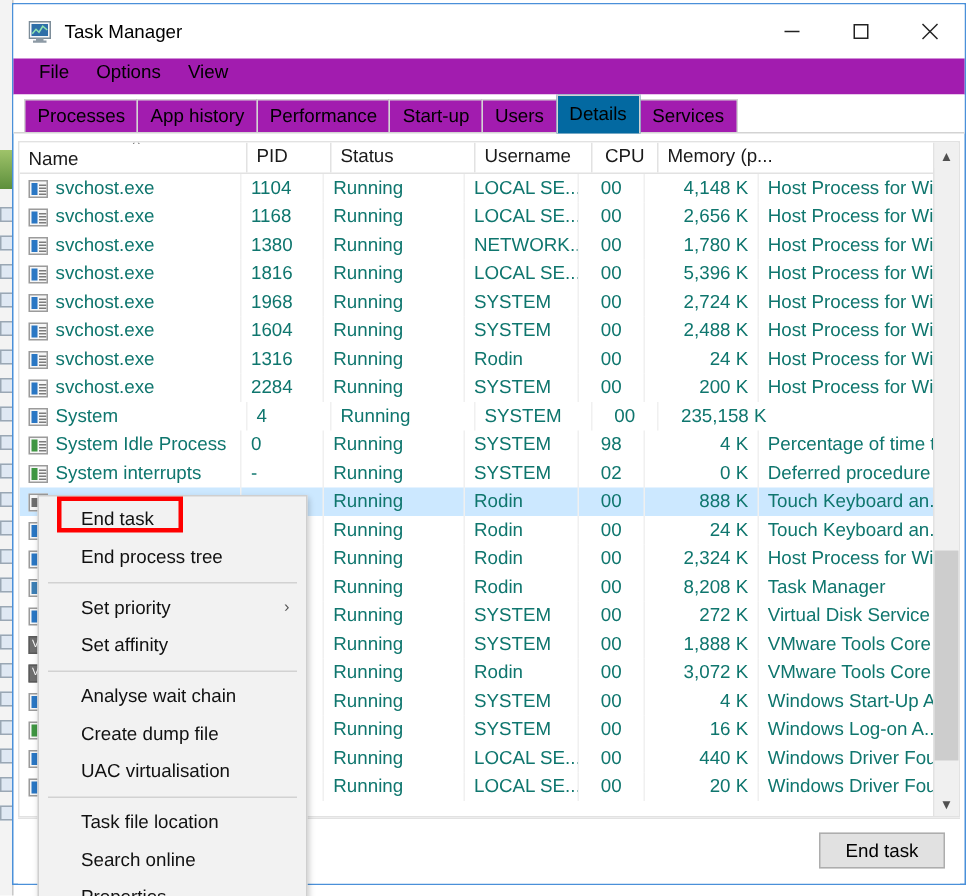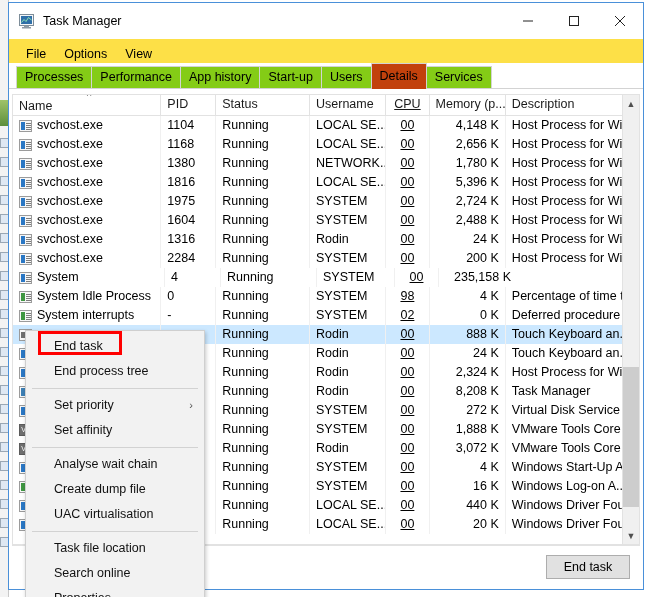--- a/index.html
+++ b/index.html
@@ -61,51 +61,51 @@
     width: 46px; height: 30px;
     display: flex; align-items: center; justify-content: center;
     flex: none;
     color: #222;
   }
   .wbtn svg { display: block; }
 
   
   #menubar {
     height: 24px; flex: none;
-    display: flex; align-items: flex-end;
+    display: flex; align-items: flex-start;
     padding-left: 8px;
     font-size: 12.5px; color: #000;
-    background: #fde047;
+    background: #a21caf;
   }
   #menubar > div { padding: 2px 9px; }
 
   
   #tabstrip {
     height: 26px; flex: none;
     position: relative;
     display: flex; align-items: flex-end;
     padding-left: 7px;
     background: #ffffff;
     border-bottom: 1px solid #d3d3d3;
   }
   .tab {
     font-size: 12.5px;
     color: #000;
     padding: 3px 8px 4px 8px;
     border: 1px solid #d3d3d3;
     border-bottom: none;
-    background: #84cc16;
+    background: #a21caf;
     margin-right: -1px;
     height: 22px;
     line-height: 15px;
     white-space: nowrap;
     position: relative;
   }
   .tab.active {
-    background: #c2410c;
+    background: #0369a1;
     height: 26px;
     line-height: 17px;
     padding-top: 4px;
     z-index: 3;
     border-color: #d3d3d3;
     margin-bottom: -1px;
   }
 
   
   #listarea {
@@ -136,38 +136,38 @@
     overflow: hidden; white-space: nowrap;
   }
   #hdr .hc:last-child { border-right: none; }
   .sortarrow {
     position: absolute; top: -4px; left: 50%;
     font-size: 10px; color: #777;
   }
 
   .row {
     display: flex; height: 19px;
-    font-size: 12.5px; color: #000000;
+    font-size: 12.5px; color: #0f766e;
     align-items: center;
   }
   .row.sel { background: #cce8ff; }
   .cell {
     padding: 0 6px;
     white-space: nowrap; overflow: hidden;
     border-right: 1px solid #f0f0f0;
     height: 19px; line-height: 19px;
   }
   .cell:last-child { border-right: none; }
 
   
   .c-name { width: 152px; display: flex; align-items: center; }
   .c-pid  { width: 56px; }
   .c-sta  { width: 96px; }
   .c-usr  { width: 78px; }
-  .c-cpu  { width: 44px; text-align: center; text-decoration: underline; }
+  .c-cpu  { width: 44px; text-align: center; }
   .c-mem  { width: 78px; text-align: right; }
   .c-des  { width: 119px; }
 
   
   .picon {
     width: 13px; height: 12px; flex: none;
     margin-right: 5px;
     background: #f7f7f7;
     border: 1px solid #9b9b9b;
     position: relative;
@@ -339,42 +339,41 @@
   </div>
 
   <div id="menubar">
     <div>File</div>
     <div>Options</div>
     <div>View</div>
   </div>
 
   <div id="tabstrip">
     <div class="tab">Processes</div>
+    <div class="tab">App history</div>
     <div class="tab">Performance</div>
-    <div class="tab">App history</div>
     <div class="tab">Start-up</div>
     <div class="tab">Users</div>
     <div class="tab active">Details</div>
     <div class="tab">Services</div>
   </div>
 
   <div id="listarea">
     <div id="gridwrap">
       <div id="grid">
         <div id="hdr">
           <div class="hc c-name">
             <span class="sortarrow">^</span>
             <span>Name</span>
           </div>
           <div class="hc c-pid">PID</div>
           <div class="hc c-sta">Status</div>
           <div class="hc c-usr">Username</div>
           <div class="hc c-cpu">CPU</div>
           <div class="hc c-mem">Memory (p...</div>
-          <div class="hc c-des">Description</div>
         </div>
         <div id="rows">
             <div class="row">
               <div class="cell c-name">
                 <span class="picon "></span>
                 <span>svchost.exe</span>
               </div>
               <div class="cell c-pid">1104</div>
               <div class="cell c-sta">Running</div>
               <div class="cell c-usr">LOCAL SE...</div>
@@ -416,21 +415,21 @@
               <div class="cell c-usr">LOCAL SE...</div>
               <div class="cell c-cpu">00</div>
               <div class="cell c-mem">5,396 K</div>
               <div class="cell c-des">Host Process for Wi...</div>
             </div>
             <div class="row">
               <div class="cell c-name">
                 <span class="picon "></span>
                 <span>svchost.exe</span>
               </div>
-              <div class="cell c-pid">1975</div>
+              <div class="cell c-pid">1968</div>
               <div class="cell c-sta">Running</div>
               <div class="cell c-usr">SYSTEM</div>
               <div class="cell c-cpu">00</div>
               <div class="cell c-mem">2,724 K</div>
               <div class="cell c-des">Host Process for Wi...</div>
             </div>
             <div class="row">
               <div class="cell c-name">
                 <span class="picon "></span>
                 <span>svchost.exe</span>

